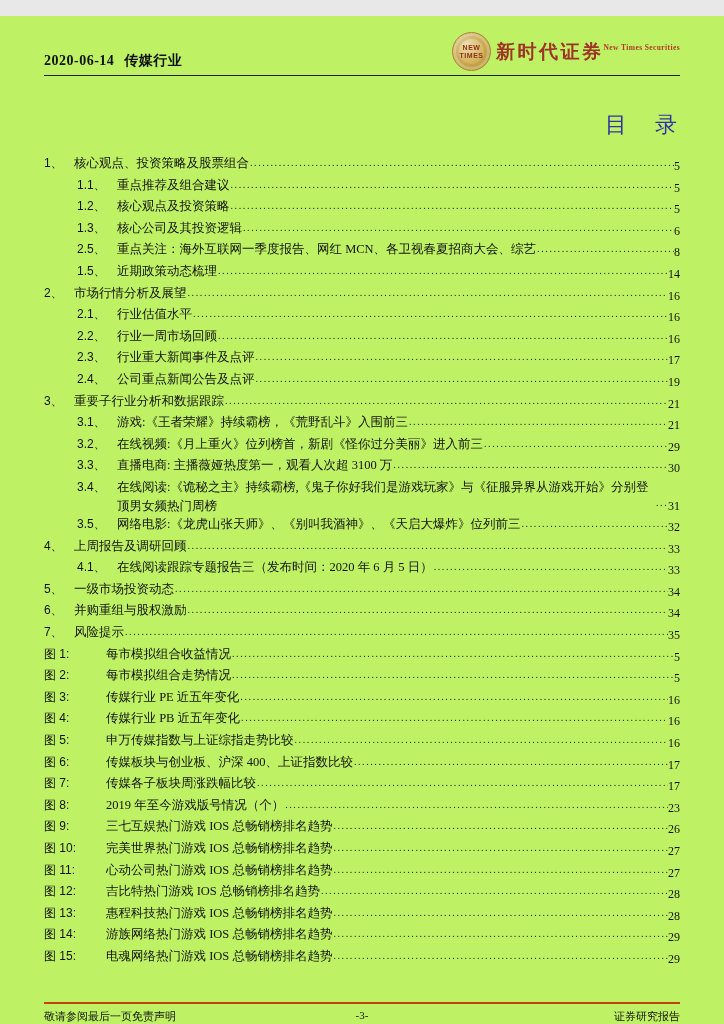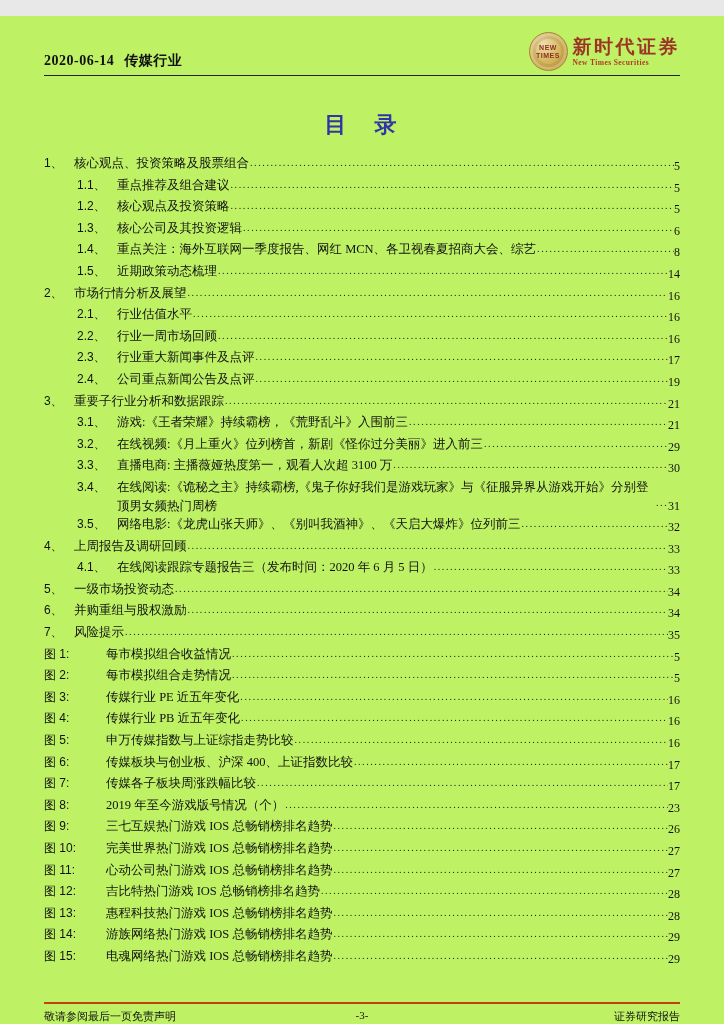--- a/index.html
+++ b/index.html
@@ -25,28 +25,28 @@
   .logo{display:flex;align-items:center;gap:5px;padding-bottom:1px;}
   .emblem{
     width:37px;height:37px;border-radius:50%;
     background:radial-gradient(circle at 35% 30%,#ecdfae,#d3b35a 55%,#b8923a);
     border:1px solid #a8862e;
     display:flex;flex-direction:column;align-items:center;justify-content:center;
     box-shadow:inset 0 0 0 3px rgba(255,255,255,.25), inset 0 0 0 6px rgba(150,110,30,.18);
     color:#8d2f1f;font-family:"Liberation Sans","DejaVu Sans",sans-serif;
     font-size:7px;font-weight:bold;line-height:1.05;letter-spacing:.5px;text-align:center;
   }
-  .brandtext{display:flex;flex-direction:column;line-height:1.05;}
+  .brandtext{display:flex;flex-direction:row;line-height:1.05;}
   .brand-cn{font-size:19px;font-weight:bold;color:#9e3426;letter-spacing:2.5px;}
   .brand-en{font-size:7.5px;font-weight:bold;color:#b23a27;letter-spacing:.4px;margin-top:2px;}
   
   .big-title{
-    text-align:center;
+    text-align:right;
     color:#3233a6;
-    font-size:22px;font-weight:bold;
+    font-size:22px;font-weight:normal;
     letter-spacing:3px;
   }
   .toc-title{margin:34px 0 14px 0;}
   .fig-title{margin:20px 0 13px 0;}
   
   .list{display:block;}
   .row{
     display:flex;align-items:baseline;
     font-size:12.5px;line-height:18.6px;
   }
@@ -123,21 +123,21 @@
     <span class="dots"></span>
     <span class="pg">5</span>
   </div>
       <div class="row lvl2">
     <span class="num">1.3、</span>
     <span class="txt">核心公司及其投资逻辑</span>
     <span class="dots"></span>
     <span class="pg">6</span>
   </div>
       <div class="row lvl2">
-    <span class="num">1.4、</span>
+    <span class="num">2.5、</span>
     <span class="txt">重点关注：海外互联网一季度报告、网红 MCN、各卫视春夏招商大会、综艺</span>
     <span class="dots"></span>
     <span class="pg">8</span>
   </div>
       <div class="row lvl2">
     <span class="num">1.5、</span>
     <span class="txt">近期政策动态梳理</span>
     <span class="dots"></span>
     <span class="pg">14</span>
   </div>

